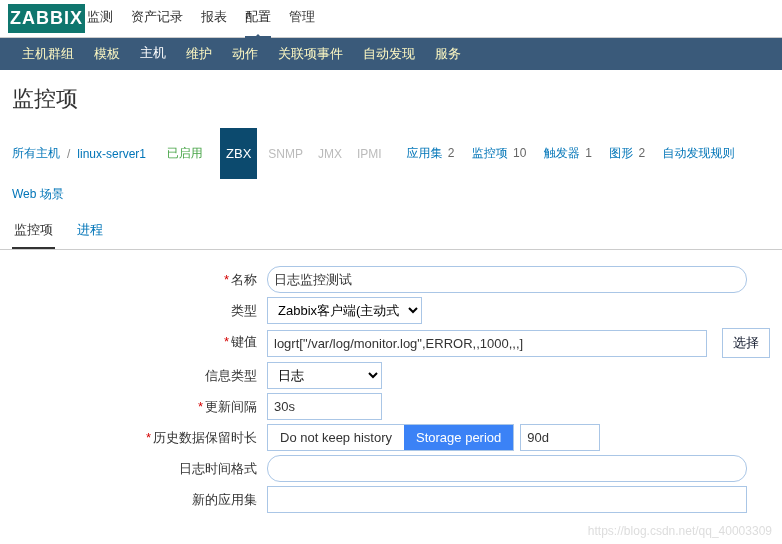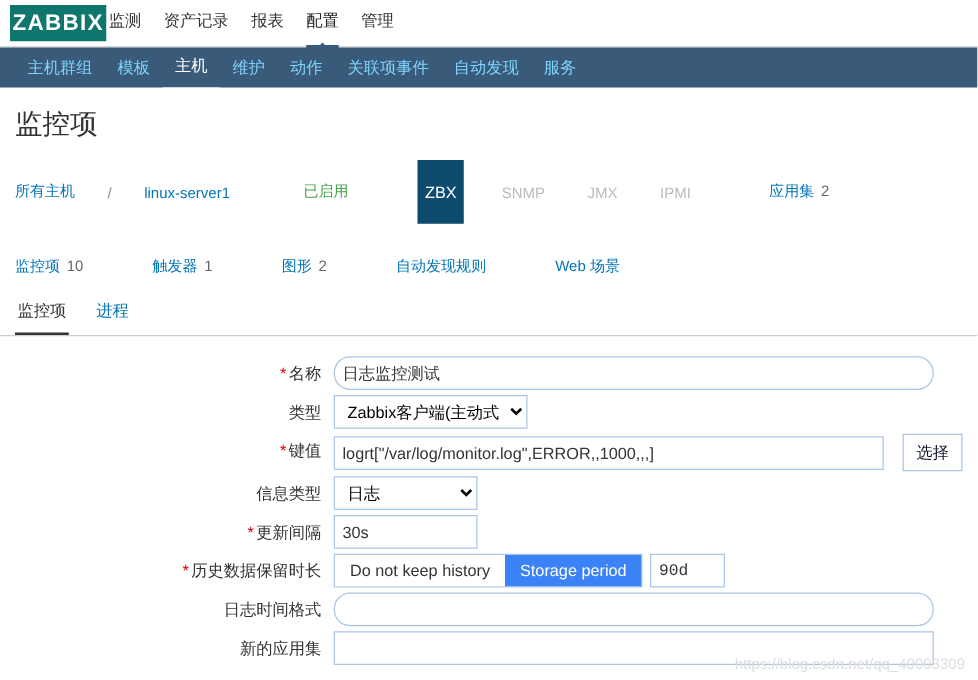--- a/index.html
+++ b/index.html
@@ -4,24 +4,24 @@
 <style>
 * { box-sizing: border-box; margin: 0; padding: 0; }
 body { font-family: Arial, "Microsoft YaHei", sans-serif; font-size: 13px; color: #333; background: #fff; width: 782px; }
 .topbar { background: #fff; border-bottom: 1px solid #ccc; height: 38px; display: flex; align-items: center; padding: 0 8px; }
 .logo { background: #0f766e; color: #fff; font-weight: bold; font-size: 18px; padding: 4px 2px; letter-spacing: 1px; margin-right: 2px; }
 .topnav { display: flex; gap: 18px; }
 .topnav a { color: #333; text-decoration: none; padding: 10px 0; cursor: pointer; }
 .topnav a.active { color: #222; border-bottom: 3px solid #3a5a7a; font-weight: 500; position: relative; }
 .topnav a.active::after { content: ""; position: absolute; bottom: -3px; left: 50%; transform: translateX(-50%); border: 5px solid transparent; border-bottom-color: #3a5a7a; }
 .subbar { background: #3a5a7a; height: 32px; display: flex; align-items: center; padding: 0 12px; }
-.subbar a { color: #7dd3fc; text-decoration: none; padding: 8px 10px; cursor: pointer; font-size: 13px; }
+.subbar a { color: #fef9c3; text-decoration: none; padding: 8px 10px; cursor: pointer; font-size: 13px; }
 .subbar a.active { color: #fff; border-bottom: 3px solid #fff; font-weight: 500; }
 .page-title { font-size: 22px; color: #333; padding: 14px 12px 10px; }
-.breadcrumb-row { padding: 4px 12px 10px; display: flex; gap: 26px; align-items: center; font-size: 12px; flex-wrap: wrap; }
+.breadcrumb-row { padding: 4px 12px 10px; display: flex; gap: 7px; align-items: center; font-size: 12px; flex-wrap: wrap; }
 .breadcrumb-row a { color: #0275b8; text-decoration: none; cursor: pointer; }
 .divider { color: #888; }
 .badge-enabled { color: #47a447; }
 .badge-zbx { background: #0c4a6e; color: #fff; padding: 18px 6px; font-size: 13px; }
 .badge-dim { color: #bbb; padding: 1px 4px; }
 .count { color: #666; margin-left: 2px; }
 .tabs { border-bottom: 1px solid #ccc; padding: 0 12px; display: flex; gap: 20px; }
 .tabs div { padding: 8px 2px; cursor: pointer; color: #0275b8; }
 .tabs div.active { color: #333; border-bottom: 2px solid #333; }
 .form { padding: 16px 12px; }
@@ -130,21 +130,21 @@
         <input type="text" class="input-med" value="30s" style="">
       </div>
   </div>
   <div class="form-row">
     <div class="form-label"><span class="req">*</span><span>历史数据保留时长</span></div>
     <div class="form-field">
       <div class="seg">
         <div class="seg-off">Do not keep history</div>
         <div class="seg-on">Storage period</div>
       </div>
-      <input type="text" class="input-med" style="width: 60px; font-family: Liberation Mono, monospace;" value="90d">
+      <input type="text" class="input-med" style="width: 80px;" value="90d">
     </div>
   </div>
   <div class="form-row">
     <div class="form-label"><span>日志时间格式</span></div>
     <div class="form-field">
         <input type="text" class="input-wide" value="" style="">
       </div>
   </div>
   <div class="form-row">
     <div class="form-label"><span>新的应用集</span></div>

